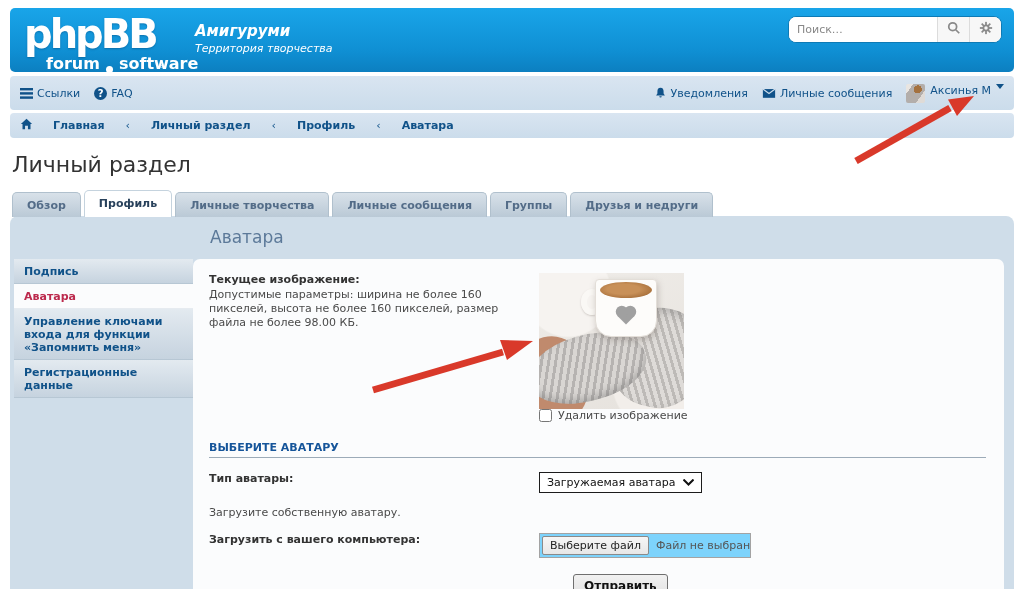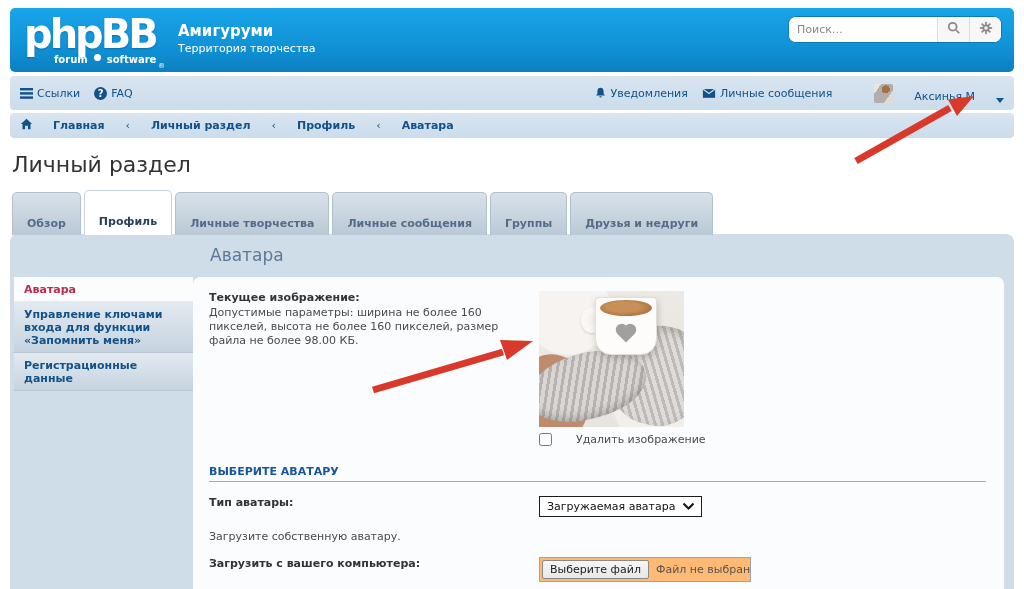--- a/index.html
+++ b/index.html
@@ -19,24 +19,24 @@
     height: 64px;
     border-radius: 5px;
     background: linear-gradient(to bottom, #19a5e9 0%, #0f8ed2 70%, #0c7fc0 100%);
     overflow: hidden;
   }
   .logo { position:absolute; left:14px; top:4px; color:#fff; width:150px; }
   .logo .brand {
     font-size: 40px; font-weight: bold; letter-spacing: -3px; line-height: 44px;
     text-shadow: 0 1px 2px rgba(0,60,110,.4);
   }
-  .logo .tagline { position:absolute; left:22px; top:42px; font-size:10px; font-weight:bold; letter-spacing:0; display:flex; align-items:flex-start; gap:6px;margin-left:8px;}
+  .logo .tagline { position:absolute; left:22px; top:42px; font-size:16px; font-weight:bold; letter-spacing:0; display:flex; align-items:flex-end; gap:6px;}
   .logo .dot { width:7px; height:7px; background:#fff; border-radius:50%; display:inline-block; }
   .logo .reg { position:absolute; left:134px; top:50px; font-size:7px; }
-  .site-titles { position:absolute; left:168px; top:14px; color:#fff; }
+  .site-titles { position:absolute; left:185px; top:14px; color:#fff;font-style:italic; }
   .site-titles .t1 { font-size:15px; font-weight:bold; }
   .site-titles .t2 { font-size:11px; margin-top:2px; }
   .search {
     position:absolute; right:12px; top:8px; height:27px;
     display:flex; align-items:stretch; background:#fff;
     border-radius:8px; overflow:hidden; border:1px solid #0d7ab5;
   }
   .search input {
     border:none; outline:none; width:148px; padding:0 8px; font-size:11px;
     font-family:inherit; color:#444;
@@ -52,42 +52,42 @@
     background: linear-gradient(to bottom, #d9e5f1, #cbdceb);
     border-radius: 4px;
     display: flex; align-items: center;
     padding: 0 10px;
     color: #105289;
   }
   .navbar { margin-top: 4px; height: 34px; justify-content: space-between; }
   .navgroup { display:flex; align-items:center; gap:14px; }
   .navlink { display:flex; align-items:center; gap:4px; color:#105289; cursor:pointer; }
   .navlink .ic { display:flex; }
-  .user-block { display:flex; align-items:flex-end; gap:21px; cursor:pointer;margin-left:28px; }
+  .user-block { display:flex; align-items:flex-start; gap:5px; cursor:pointer; }
   .mini-avatar {
     width:19px; height:19px; border-radius:2px;
     background:
       radial-gradient(circle at 62% 28%, #a4713f 0 4px, transparent 4px),
       linear-gradient(125deg, #e9e5e1 22%, #b3aeab 22% 72%, #dfdbd7 72%);
   }
   .caret-down { width:0; height:0; border-left:4px solid transparent; border-right:4px solid transparent; border-top:5px solid #105289; }
 
   .breadcrumb { margin-top: 3px; height: 25px; gap: 20px; font-weight: bold; }
   .breadcrumb .sep { font-weight: normal; color: #105289; padding: 0 1px; }
   .crumb { color:#105289; cursor:pointer; }
 
   
   h1.page-title { font-size: 22px; font-weight: normal; color: #333; margin: 14px 0 13px 2px; }
 
   
   .tabs { display:flex; gap:3px; align-items:flex-end; padding-left:2px; position:relative; z-index:2; }
   .tab {
     background: linear-gradient(to bottom, #d8e1e9, #bac9d6);
     border-radius: 5px 5px 0 0;
-    padding: 24px 14px 5px;
+    padding: 6px 14px 5px;
     font-weight: bold; font-size: 11px; color: #536c88;
     cursor: pointer; border:1px solid #b0c0cd; border-bottom:none;
   }
   .tab.active {
     background: #fff; color: #28415b; padding-bottom: 7px;
     border-color:#c5d3de;
   }
 
   
   .panel {
@@ -161,42 +161,42 @@
   .coffee {
     position:absolute; left:4px; top:2px; width:52px; height:16px;
     background: radial-gradient(ellipse at 45% 45%, #c89058 0 40%, #a9713c 75%);
     border-radius: 50%;
   }
   .heart { position:absolute; left:24px; top:30px; width:12px; height:12px; transform:rotate(-45deg); background:#a0a0a0; }
   .heart::before, .heart::after { content:""; position:absolute; width:12px; height:12px; border-radius:50%; background:#a0a0a0; }
   .heart::before { left:6px; top:0; }
   .heart::after { left:0; top:-6px; }
 
-  .delete-row { display:flex; align-items:center; gap:24px; margin-top:6px; color:#4a4a4a; }
+  .delete-row { display:flex; align-items:center; gap:6px; color:#4a4a4a; }
   .delete-row input { width:13px; height:13px; }
 
   .section-head {
     margin-top: 16px; padding-bottom: 3px;
     border-bottom: 1px solid #9cabb8;
     color: #16559a; font-weight: bold; font-size: 11px;
   }
   dl.form-row { margin-top: 14px; }
 
   .select-box {
     display:inline-flex; align-items:center; gap:8px;
     border:1px solid #1c1c1c; background:#fff;
     padding: 3px 7px; font-size:11px; color:#111; cursor:pointer;
   }
   .select-box .chev { display:flex; }
 
   .hint-line { margin-top: 13px; color:#4a4a4a; }
 
   .file-input {
     display:inline-flex; align-items:center;
-    border:1px solid #a3a3a3; background:#fdba74;
+    border:1px solid #a3a3a3; background:#7dd3fc;
     padding:2px; width: 212px; cursor:pointer;
   }
   .file-btn {
     border:1px solid #8a8a8a; background:linear-gradient(#f6f6f6,#e7e7e7);
     border-radius:2px; padding:2px 7px; font-size:11px; color:#222; white-space:nowrap;
   }
   .file-status { margin-left:7px; color:#555; white-space:nowrap; }
 
   .submit-row { margin-top: 16px; padding-left: 364px; }
   .submit-btn {
@@ -328,20 +328,21 @@
     <span class="tab">Личные сообщения</span>
     <span class="tab">Группы</span>
     <span class="tab">Друзья и недруги</span>
   </div>
 
   <section class="panel">
     <div class="panel-title">Аватара</div>
     <div class="panel-body">
 
       <aside class="cp-menu">
+        <span class="cp-item">Подпись</span>
         <span class="cp-item active">Аватара</span>
         <span class="cp-item">Управление ключами входа для функции «Запомнить меня»</span>
         <span class="cp-item">Регистрационные данные</span>
       </aside>
 
       <div class="content-box">
 
         <dl class="row">
           <dt>
             <div class="lbl">Текущее изображение:</div>

